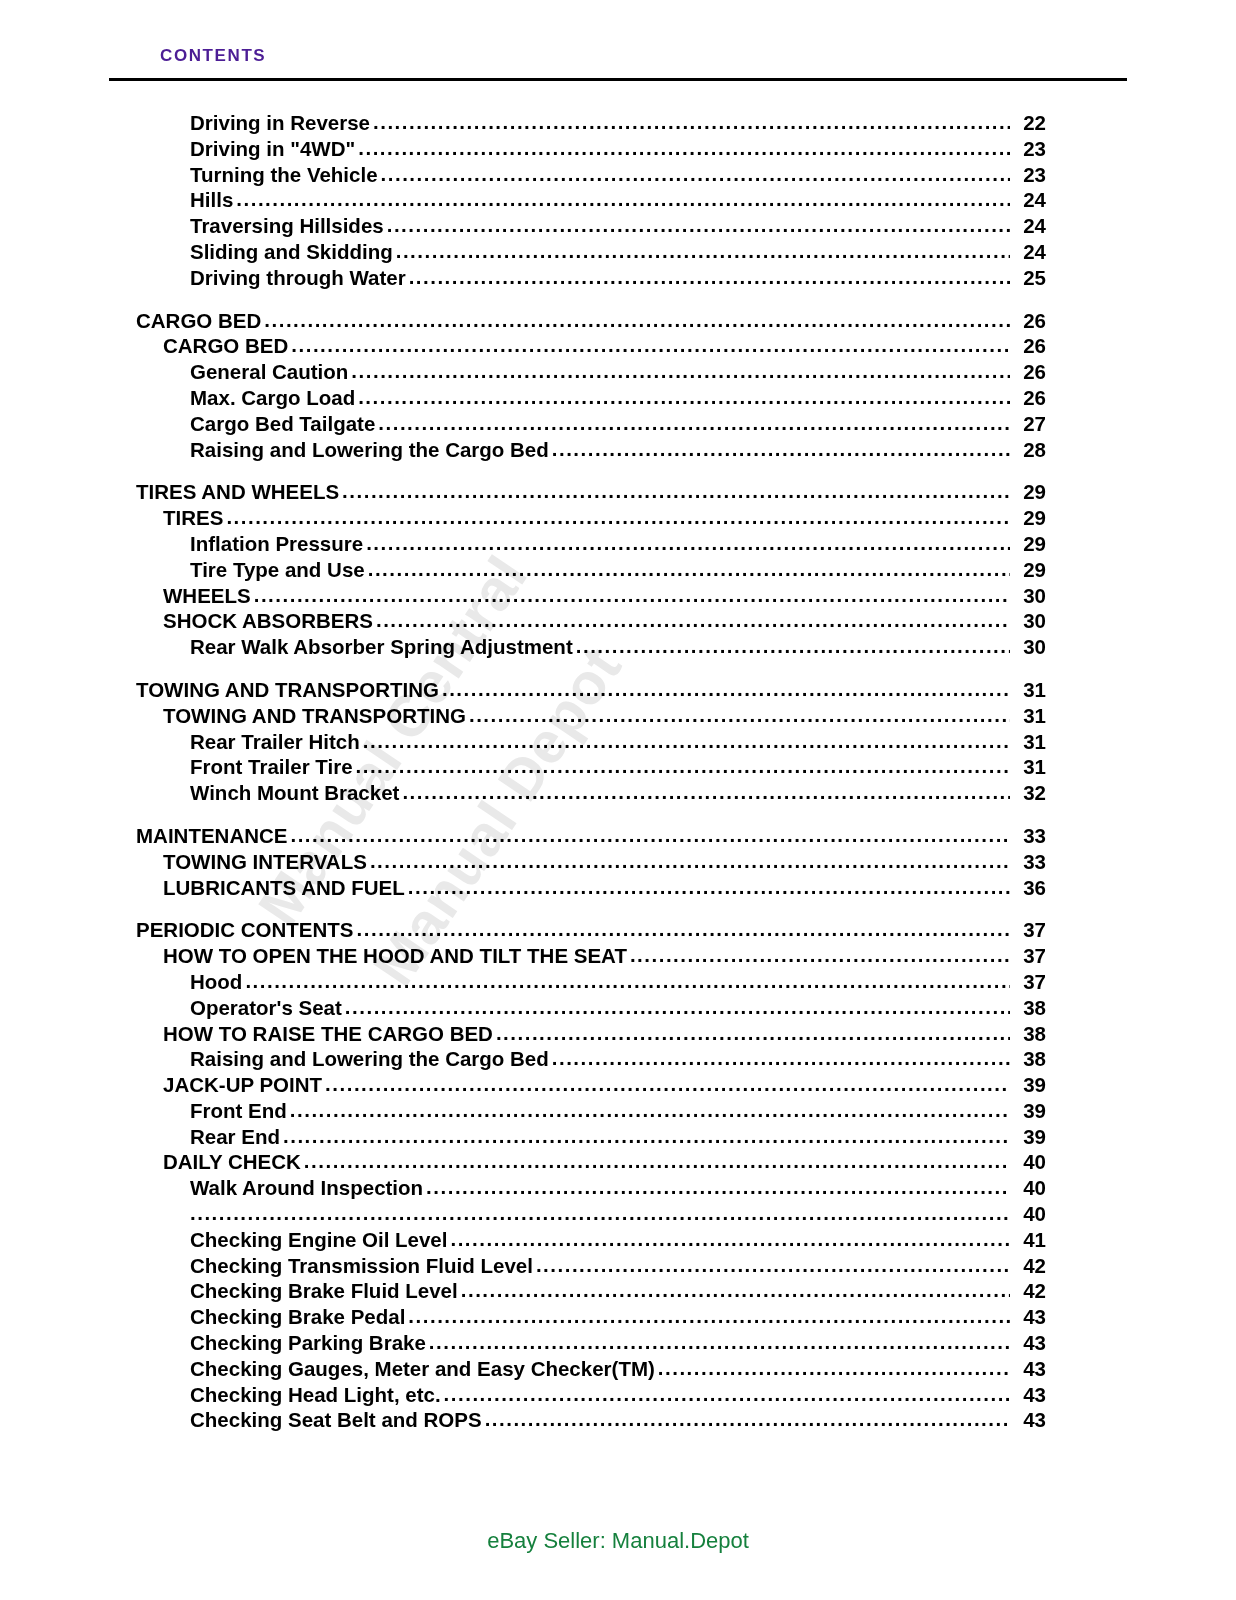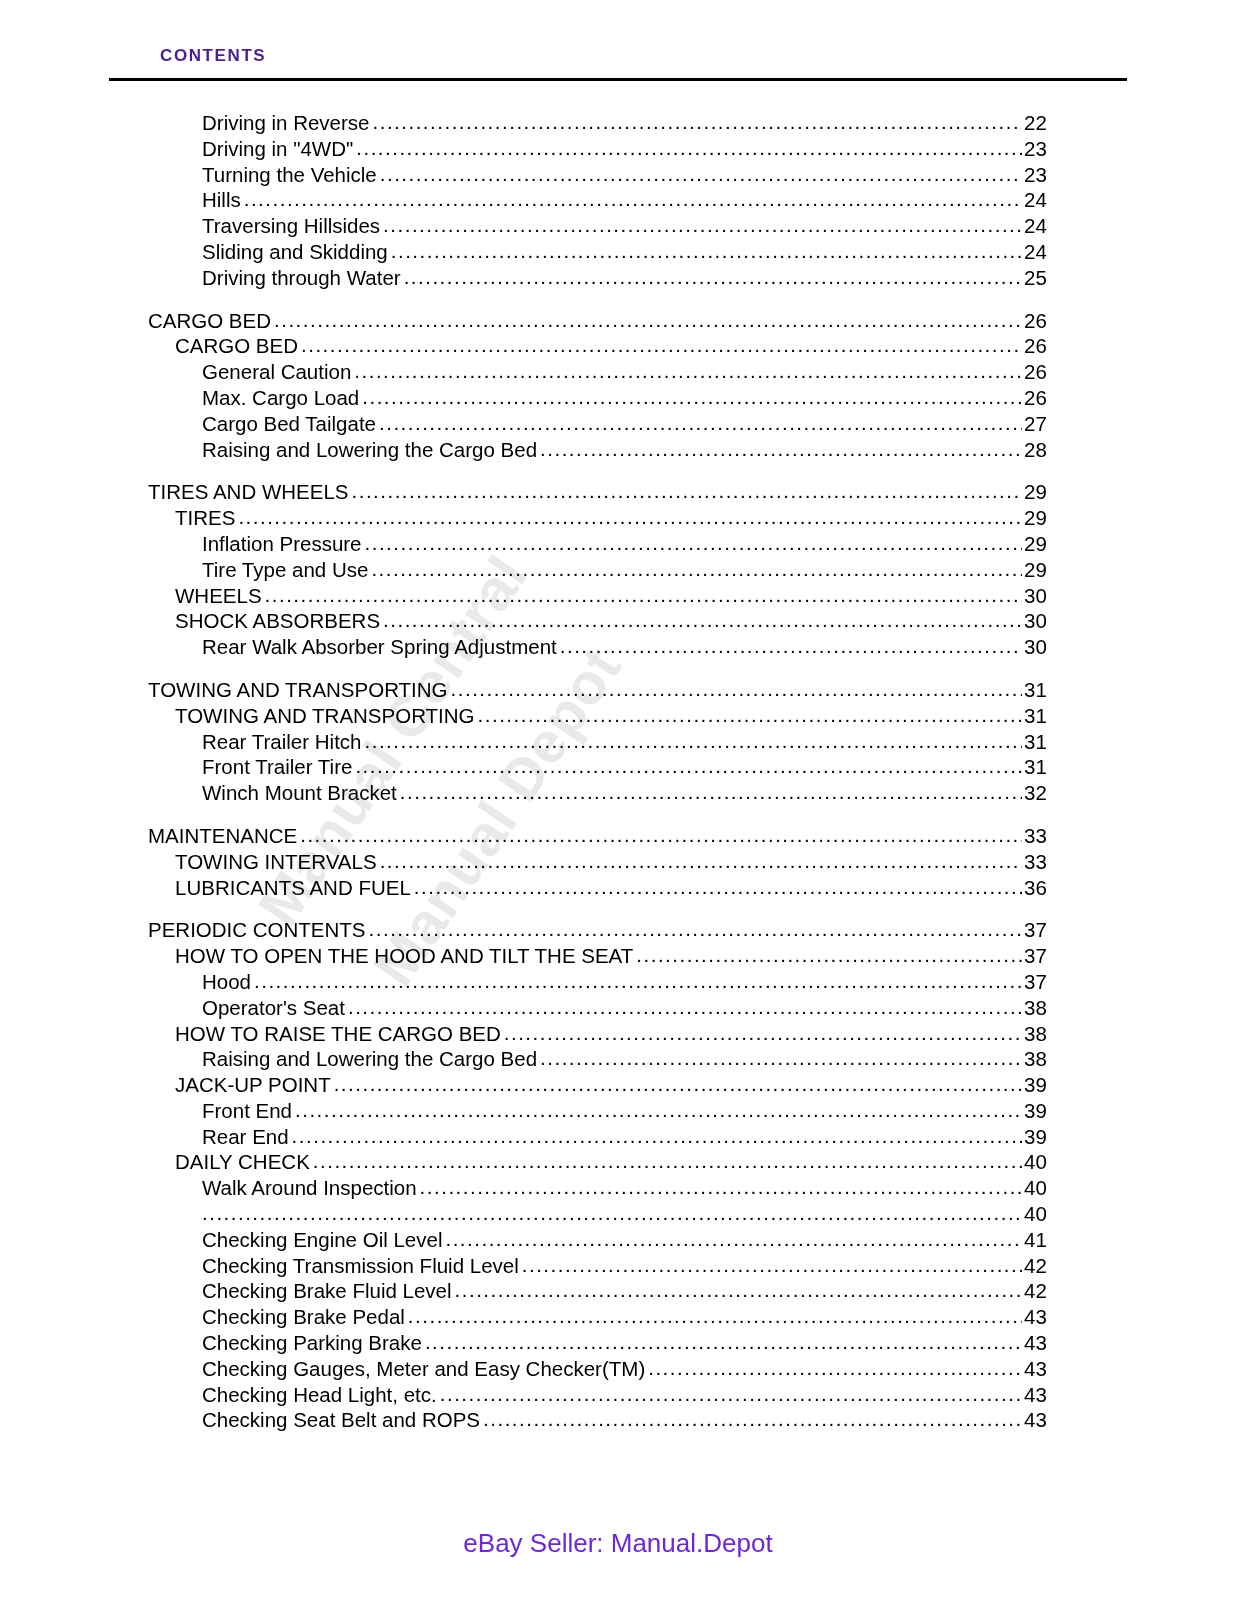--- a/index.html
+++ b/index.html
@@ -72,23 +72,24 @@
     left: 109px;
     top: 78px;
     width: 1018px;
     height: 3px;
     background: #000000;
   }
 
   
   .toc {
     position: absolute;
-    left: 148px;
+    left: 136px;
     top: 110px;
     width: 910px;
+    font-weight: bold;
   }
   .toc-row {
     display: flex;
     align-items: baseline;
     font-size: 20.5px;
     line-height: 25.8px;
     color: #000;
     white-space: nowrap;
   }
   .toc-row .title {
@@ -100,42 +101,42 @@
     overflow: hidden;
     white-space: nowrap;
     font-size: 20.5px;
     letter-spacing: 1.5px;
     color: #000;
     position: relative;
     top: -1px;
   }
   .toc-row .pageno {
     flex: 0 0 auto;
-    text-align: left;
+    text-align: right;
     min-width: 34px;
     padding-left: 2px;
   }
 
   
   .lvl-1 { padding-left: 0px; }
   .lvl-2 { padding-left: 27px; }
   .lvl-3 { padding-left: 54px; }
 
   
   .group-gap { height: 17px; }
 
   
   .footer {
     position: absolute;
     left: 0;
     right: 0;
     top: 1528px;
     text-align: center;
-    font-size: 26px;
-    color: #6d28d9;
+    font-size: 22px;
+    color: #15803d;
   }
 </style>
 </head>
 <body>
 
 <div class="page">
 
   <div class="watermark-layer">
     <div class="wm wm-central">Manual Central</div>
     <div class="wm wm-depot">Manual Depot</div>

